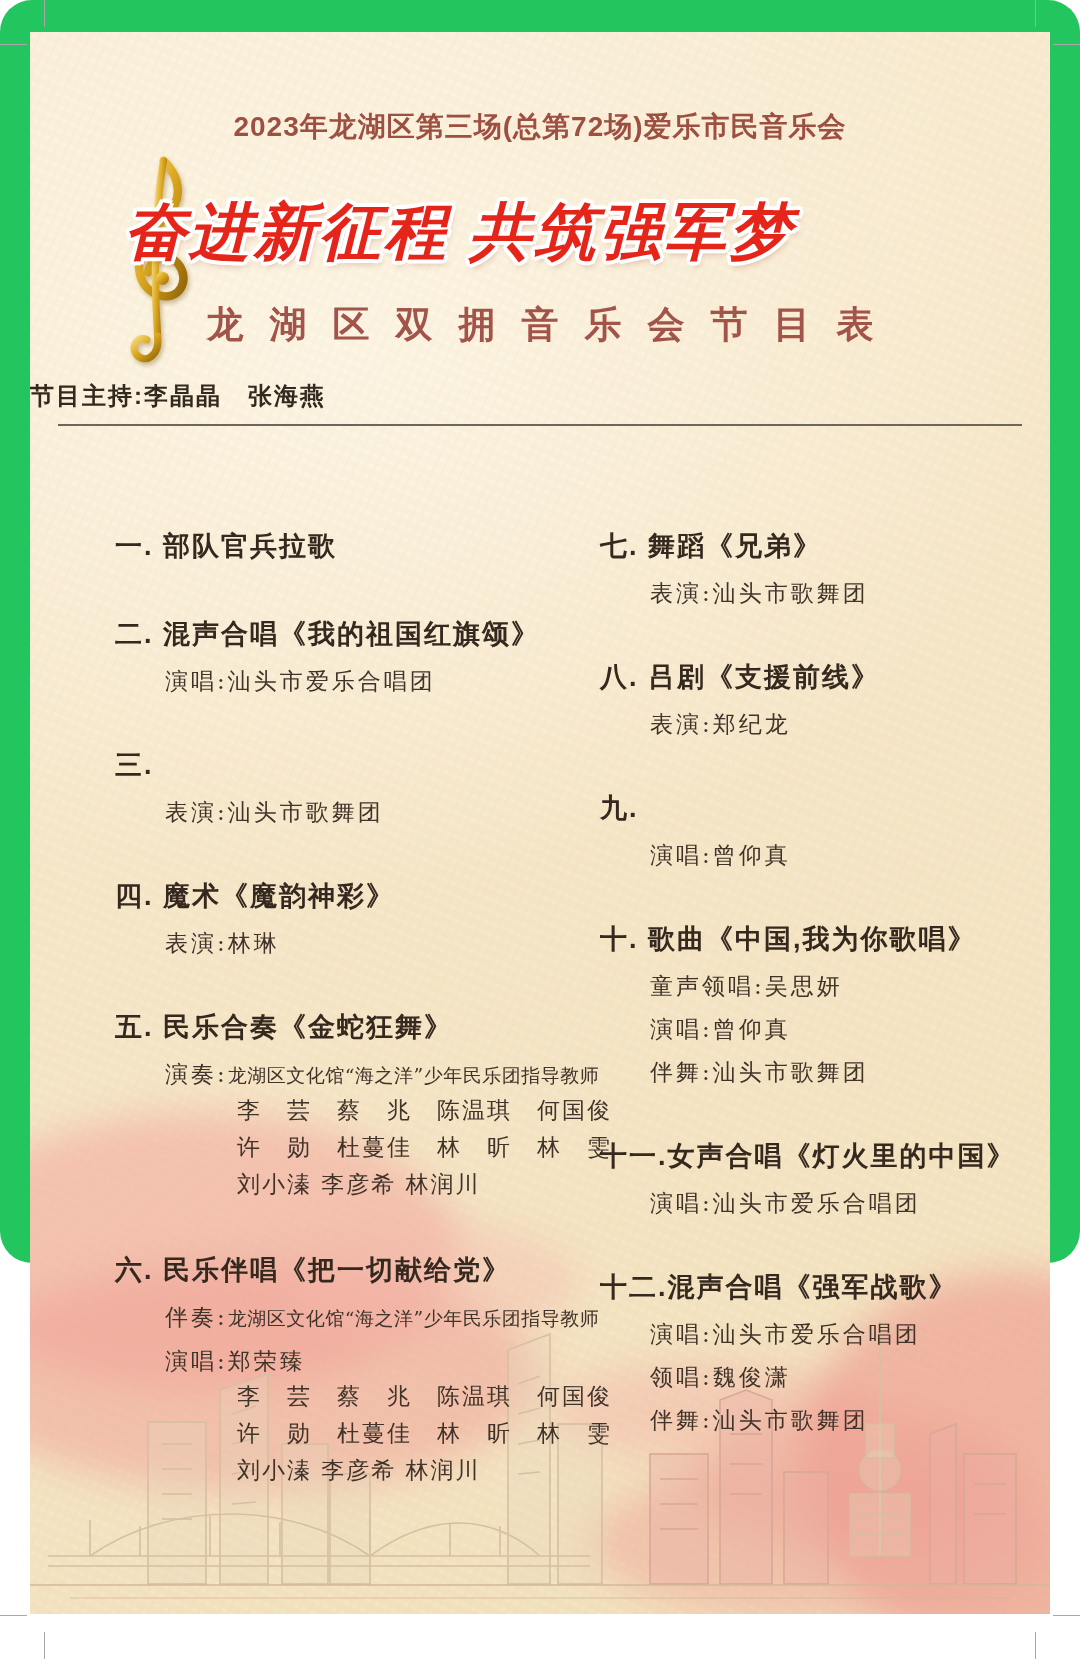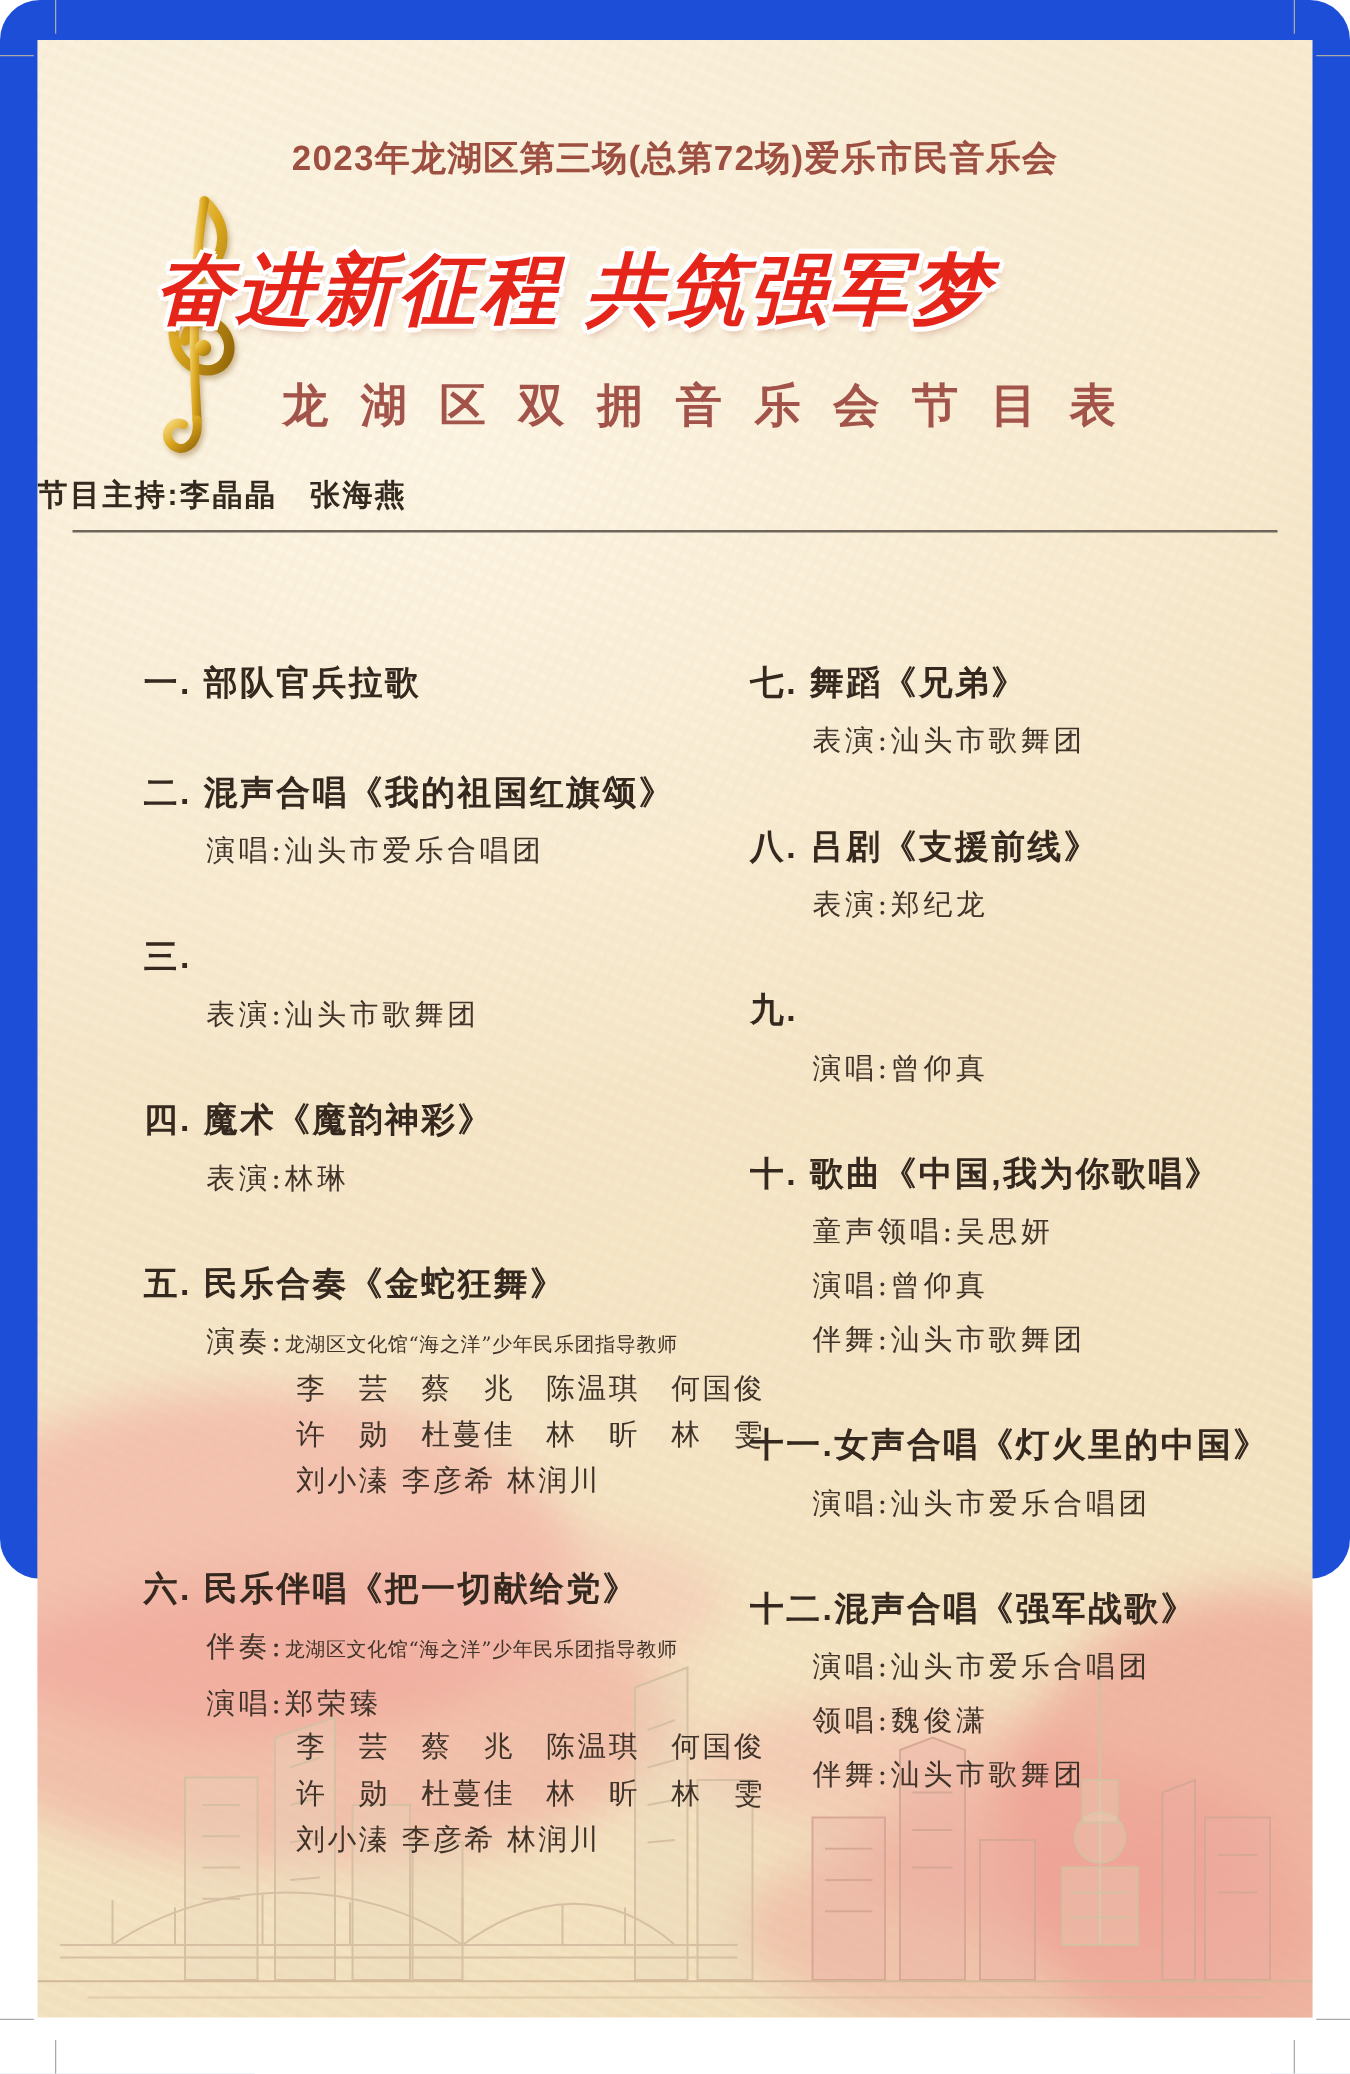--- a/index.html
+++ b/index.html
@@ -6,21 +6,21 @@
     --accent-red:#e5251a;
     --header-brown:#9d4f42;
     --subtitle-brown:#a2544a;
     --parchment:#f6e7c9;
     --ink:#35291f;
     --cloud-pink:#efa49a;
   }
   *{margin:0;padding:0;box-sizing:border-box;}
   html,body{width:1080px;height:1659px;background:#ffffff;overflow:hidden;
     font-family:"Liberation Sans", sans-serif;}
-  .page{position:relative;width:1080px;height:1263px;background:#1d4ed8;border-radius:32px;}
+  .page{position:relative;width:1080px;height:1263px;background:#22c55e;border-radius:32px;}
 
   
   .crop{position:absolute;background:#a9a9a9;}
   .crop.v{width:1px;height:27px;}
   .crop.h{height:1px;width:27px;}
 
   
   .poster{position:absolute;left:30px;top:32px;width:1020px;height:1582px;
     background:
       radial-gradient(1200px 900px at 30% 20%, rgba(255,250,238,.65), rgba(255,250,238,0) 60%),
@@ -40,37 +40,37 @@
   
   .header-line{position:absolute;left:0;top:76px;width:100%;text-align:center;
     font-size:28px;font-weight:bold;color:var(--header-brown);letter-spacing:1px;}
   .clef{position:absolute;left:72px;top:112px;width:116px;height:240px;
     filter:drop-shadow(2px 3px 2px rgba(120,80,10,.35));}
   .main-title{position:absolute;left:94px;top:158px;width:870px;text-align:left;
     font-size:62px;font-weight:900;color:var(--accent-red);letter-spacing:3px;white-space:nowrap;
     text-shadow:-3px -3px 0 #fff,3px -3px 0 #fff,-3px 3px 0 #fff,3px 3px 0 #fff,
                 0 -4px 0 #fff,0 4px 0 #fff,-4px 0 0 #fff,4px 0 0 #fff,2px 5px 6px rgba(140,30,10,.25);font-style:italic;}
   .sub-title{position:absolute;left:0;top:268px;width:100%;text-align:center;
-    font-size:37px;font-weight:bold;color:var(--subtitle-brown);letter-spacing:26px;text-indent:26px;white-space:nowrap;margin-left:19px;}
+    font-size:37px;font-weight:bold;color:var(--subtitle-brown);letter-spacing:26px;text-indent:26px;white-space:nowrap;}
   .host-line{position:absolute;left:0;top:348px;width:100%;
     font-size:24px;font-weight:bold;color:#33291f;letter-spacing:2px;}
   .divider{position:absolute;left:28px;top:392px;width:964px;height:0;
     border-top:2px solid #6e655b;}
 
   
   .col{position:absolute;top:496px;}
   .col.left{left:85px;width:465px;}
   .col.right{left:570px;width:440px;}
   .prog-item{margin-bottom:52px;}
   .prog-head{display:flex;line-height:36px;font-size:27px;font-weight:bold;
     color:var(--ink);letter-spacing:2px;white-space:nowrap;}
   .prog-num{min-width:48px;flex:none;}
   .line{margin-top:15px;line-height:28px;padding-left:50px;
     font-family:"DejaVu Serif", serif;font-size:23px;color:#40332a;letter-spacing:3px;white-space:nowrap;}
-  .line .small{font-size:16px;letter-spacing:0.5px;}
+  .line .small{font-size:19px;letter-spacing:0.5px;}
   .line.names{margin-top:6px;line-height:31px;padding-left:122px;font-size:23px;letter-spacing:2px;}
 </style>
 </head>
 <body>
 
 <div class="page">
 
   <div class="crop v" style="left:44px;top:0;"></div>
   <div class="crop h" style="left:0;top:44px;"></div>
   <div class="crop v" style="left:1035px;top:0;"></div>

